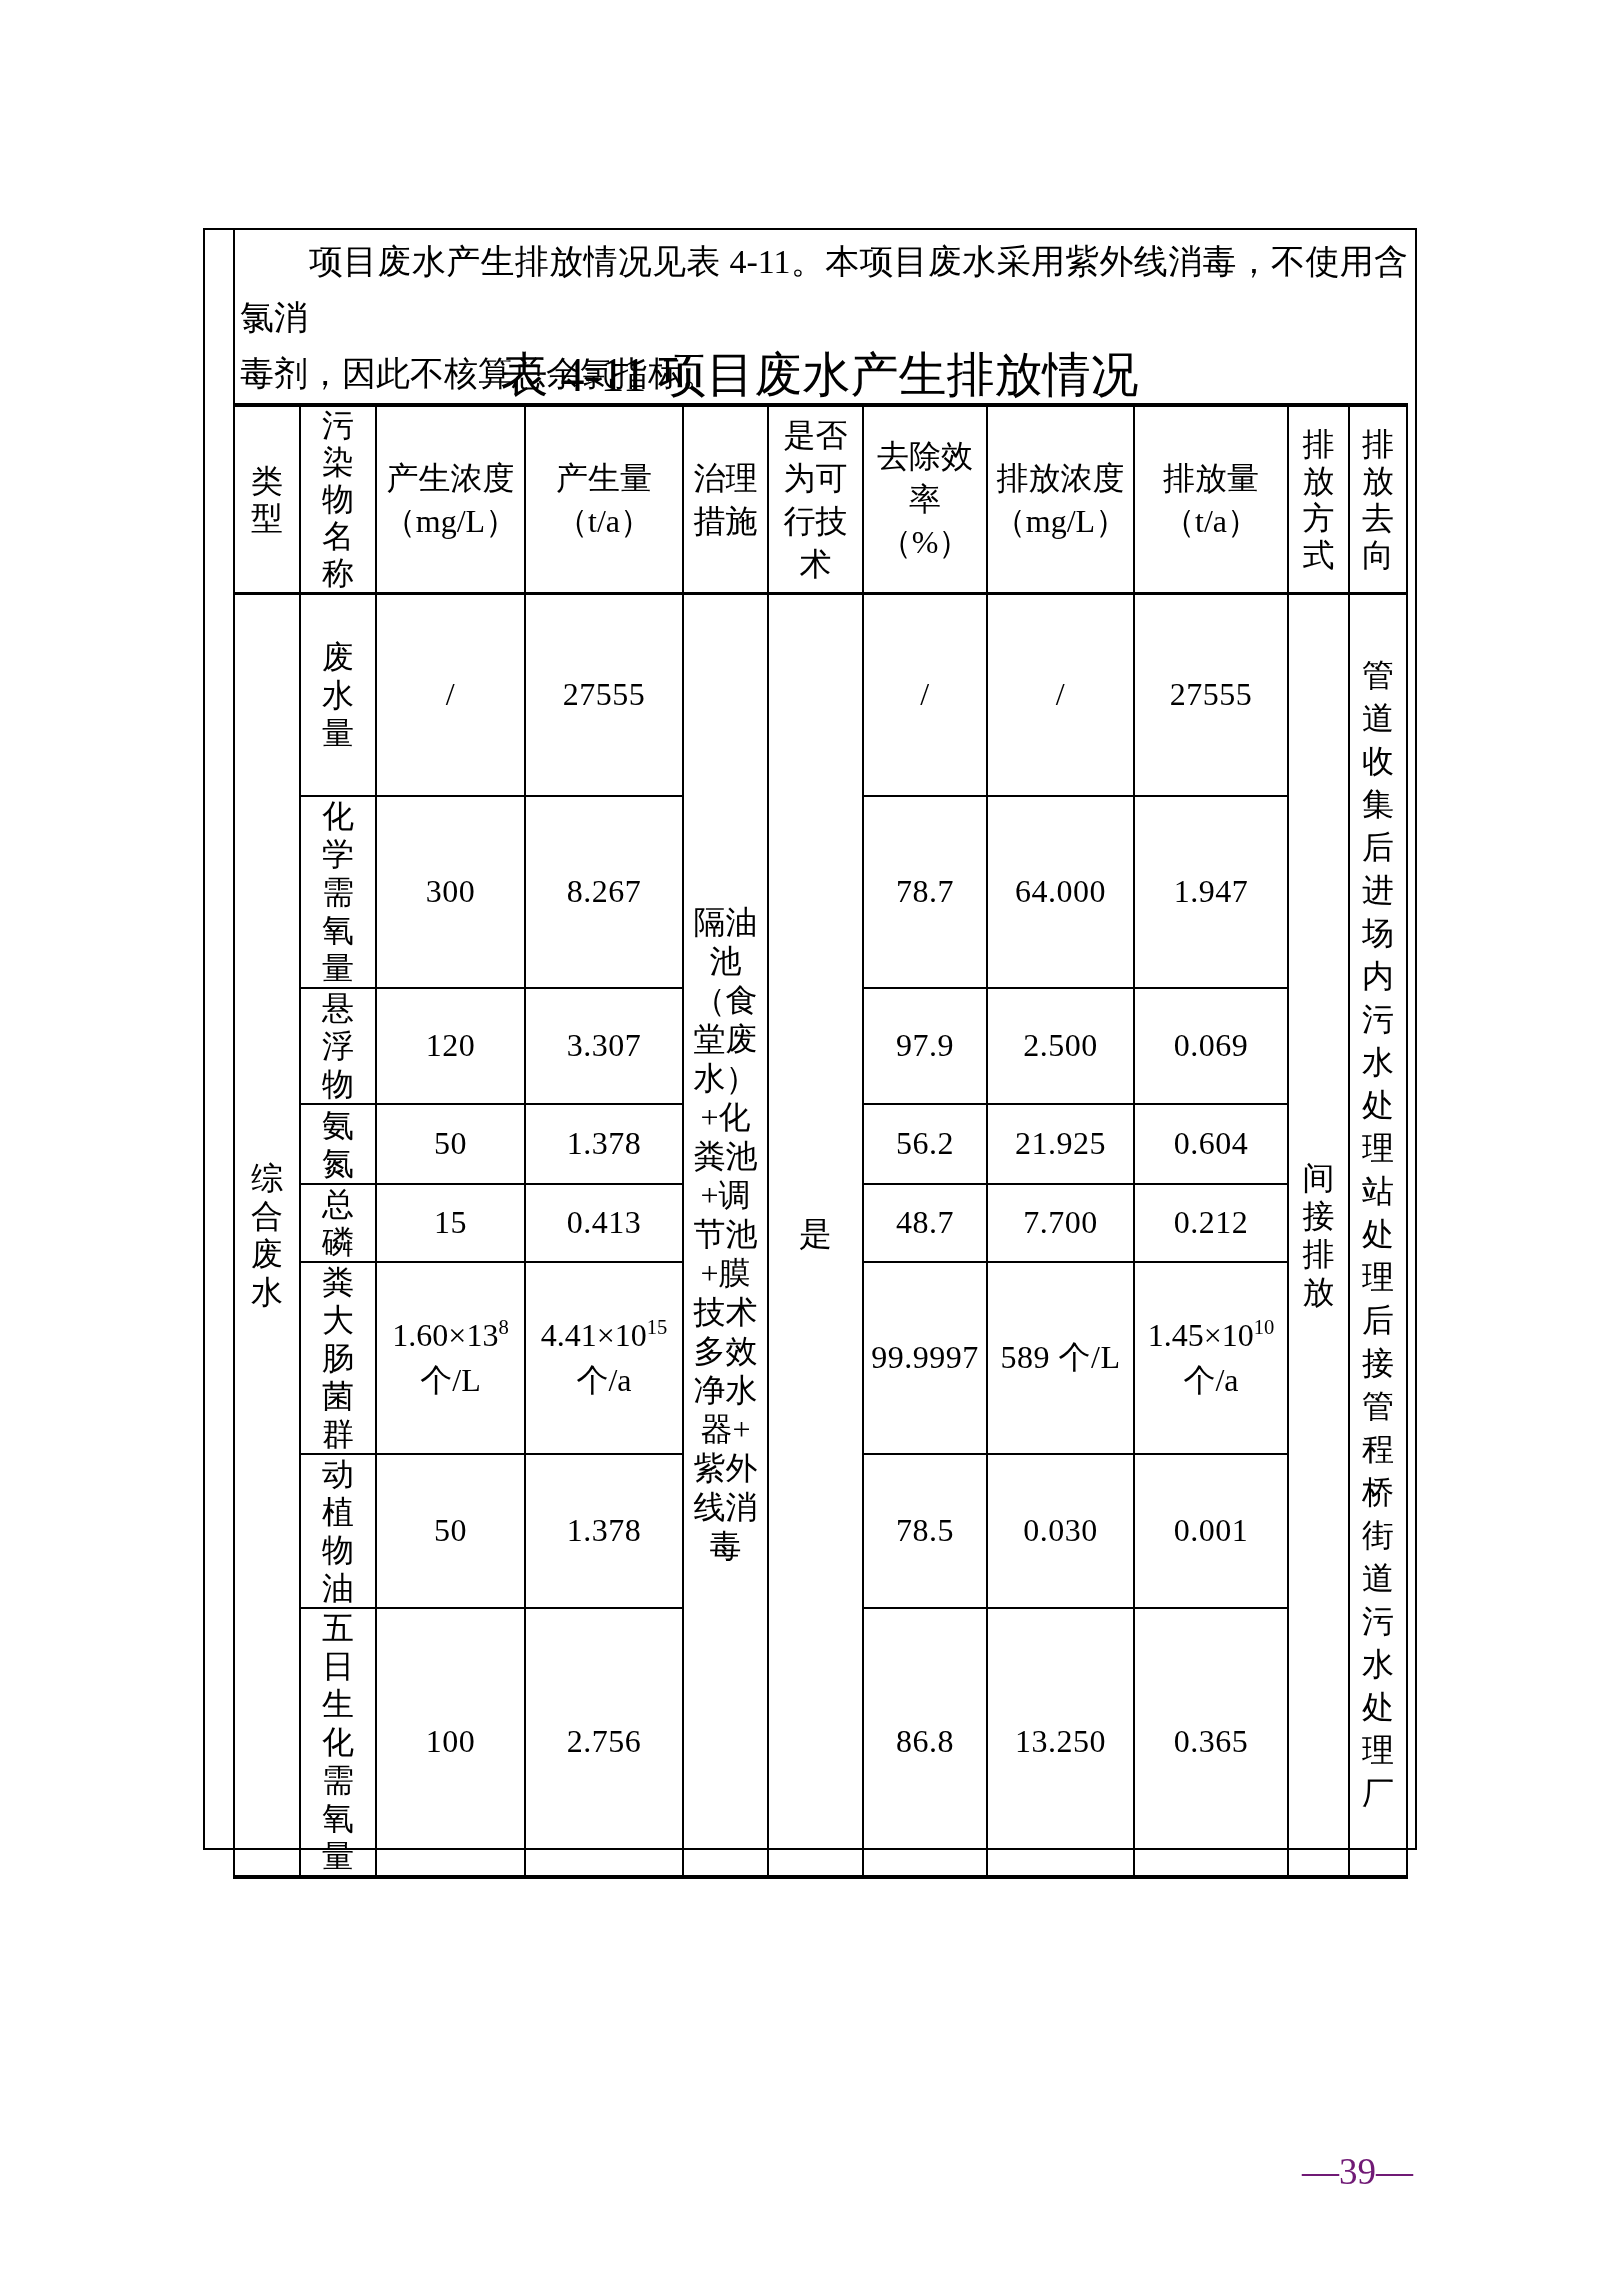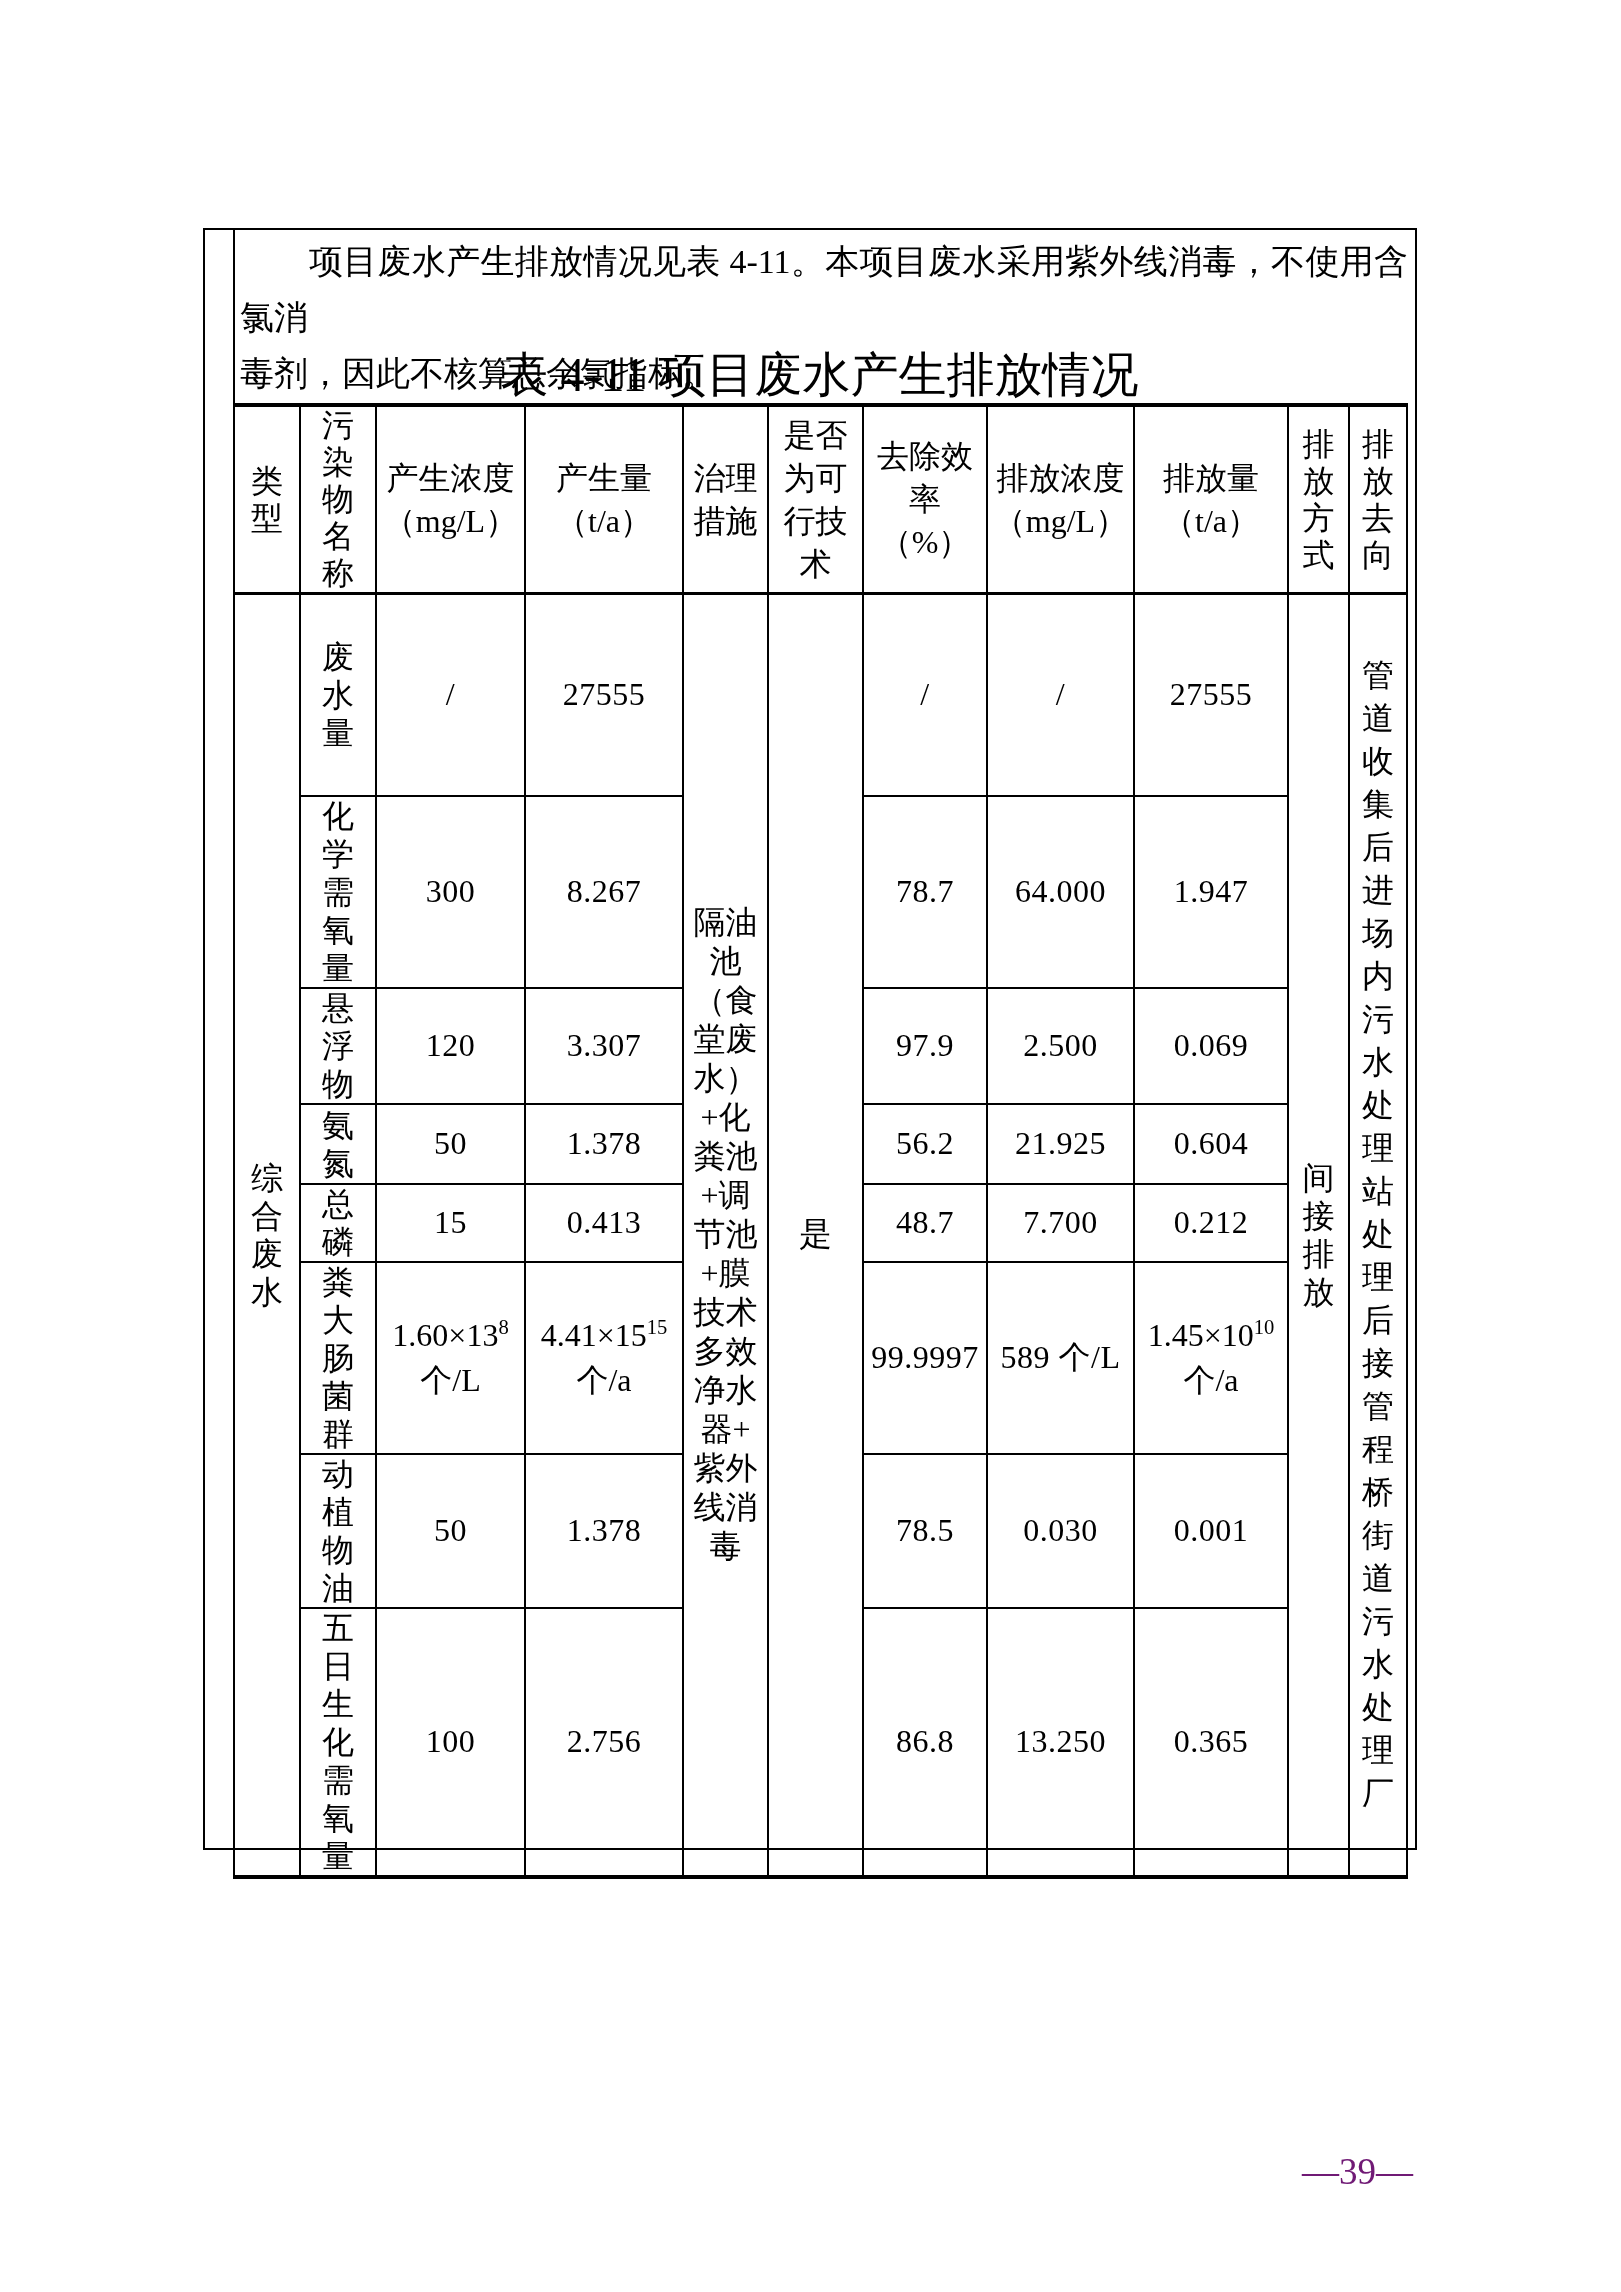--- a/index.html
+++ b/index.html
@@ -278,21 +278,21 @@
           <td class="vname pre">粪
 大
 肠
 菌
 群</td>
           <td class="cell2">
             <div><span>1.60×13</span><sup>8</sup></div>
             <div>个/L</div>
           </td>
           <td class="cell2">
-            <div><span>4.41×15</span><sup>15</sup></div>
+            <div><span>4.41×10</span><sup>15</sup></div>
             <div>个/a</div>
           </td>
           <td class="num">99.9997</td>
           <td class="num">589 个/L</td>
           <td class="cell2">
             <div><span>1.45×10</span><sup>10</sup></div>
             <div>个/a</div>
           </td>
         </tr>
         <tr class="r7">

